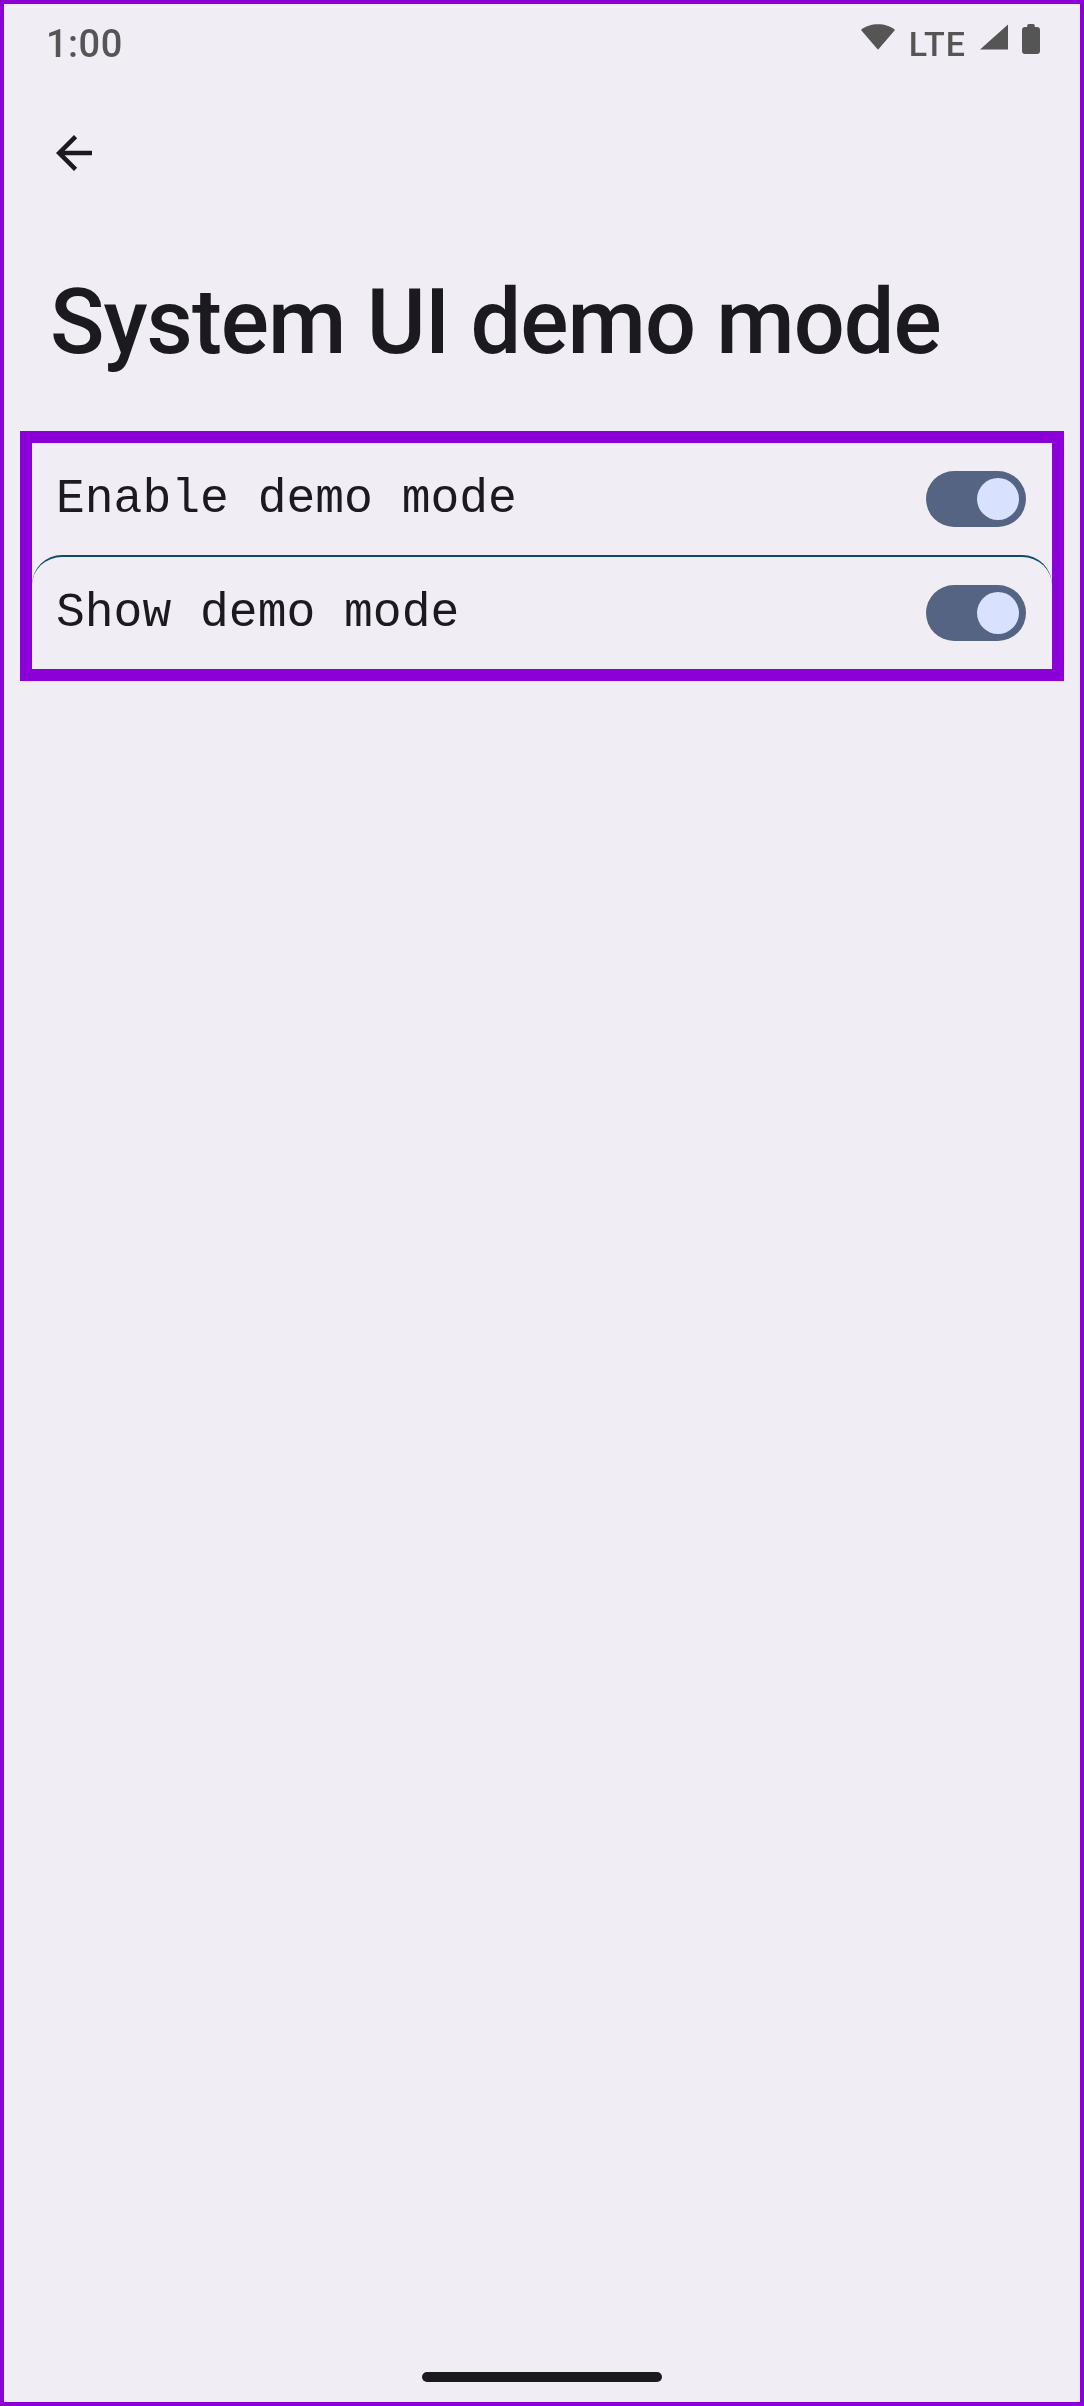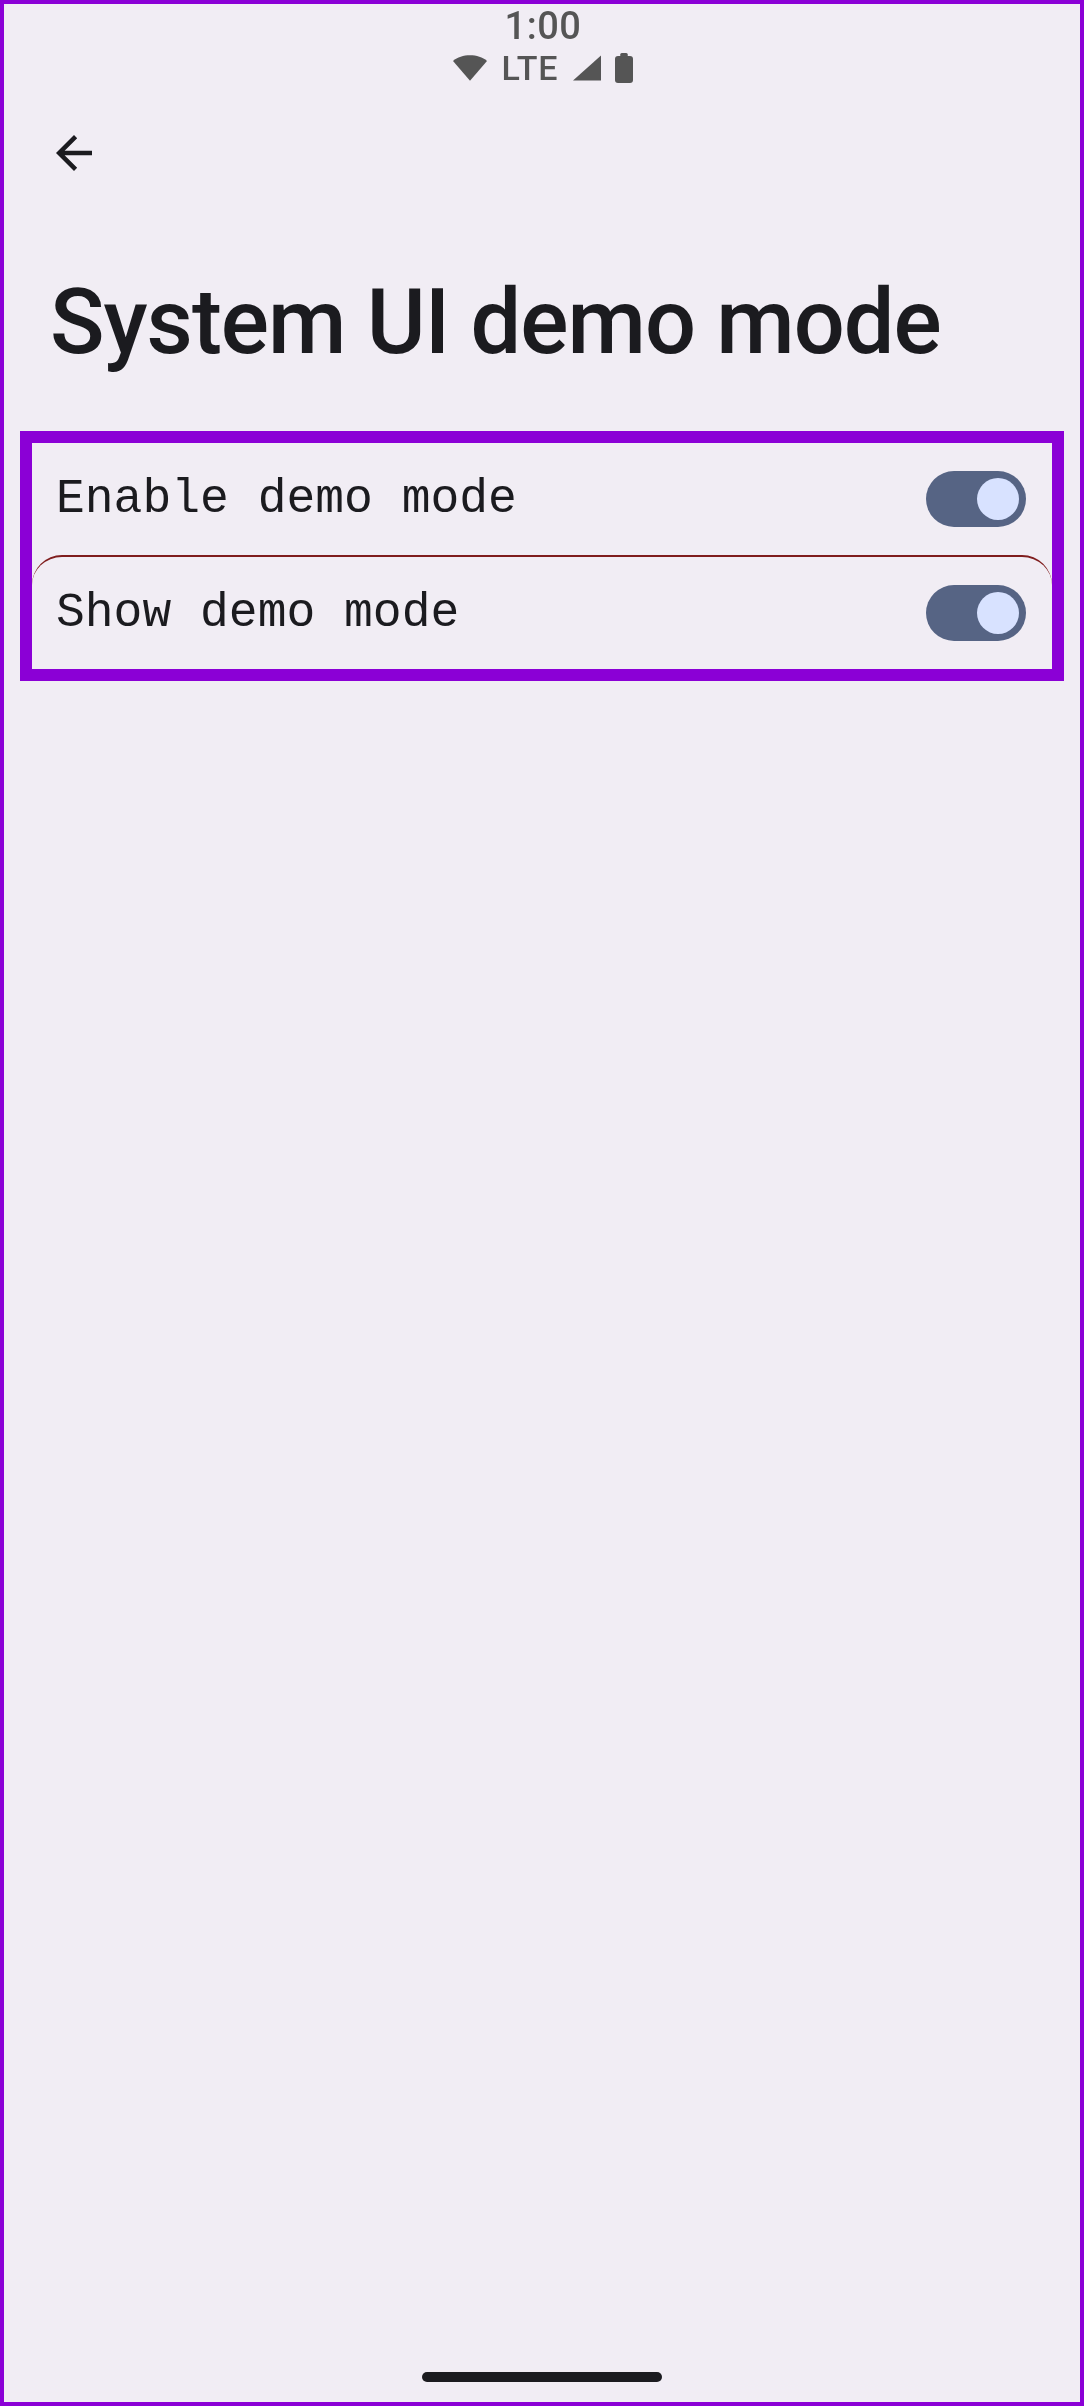--- a/index.html
+++ b/index.html
@@ -13,31 +13,29 @@
     overflow:hidden;
   }
 
   
   .status-bar{
     display:flex;
     justify-content:space-between;
     align-items:center;
     height:80px;
     padding:0 40px 0 42px;
-    flex-direction:column;
   }
   .status-time{
     font-size:38px;
     font-weight:500;
     color:#555;
     letter-spacing:0.5px;
   }
   .status-icons{
     display:flex;
-    align-items:center;
     gap:14px;
   }
   .lte{
     font-size:34px;
     font-weight:500;
     color:#555;
     letter-spacing:1px;
   }
   .wifi svg,.signal svg,.batt svg{display:block;}
 
@@ -75,21 +73,21 @@
   }
   .setting-row{
     display:flex;
     align-items:center;
     justify-content:space-between;
     padding:28px 26px 28px 24px;
     min-height:104px;
     font-family:Liberation Mono, monospace;
   }
   .setting-row + .setting-row{
-    border-top:2px solid #7f1d1d;
+    border-top:2px solid #0c4a6e;
     border-radius:30px;
   }
   .setting-label{
     font-size:48px;
     font-weight:400;
     color:#1b1b1f;
   }
 
   
   .switch{

